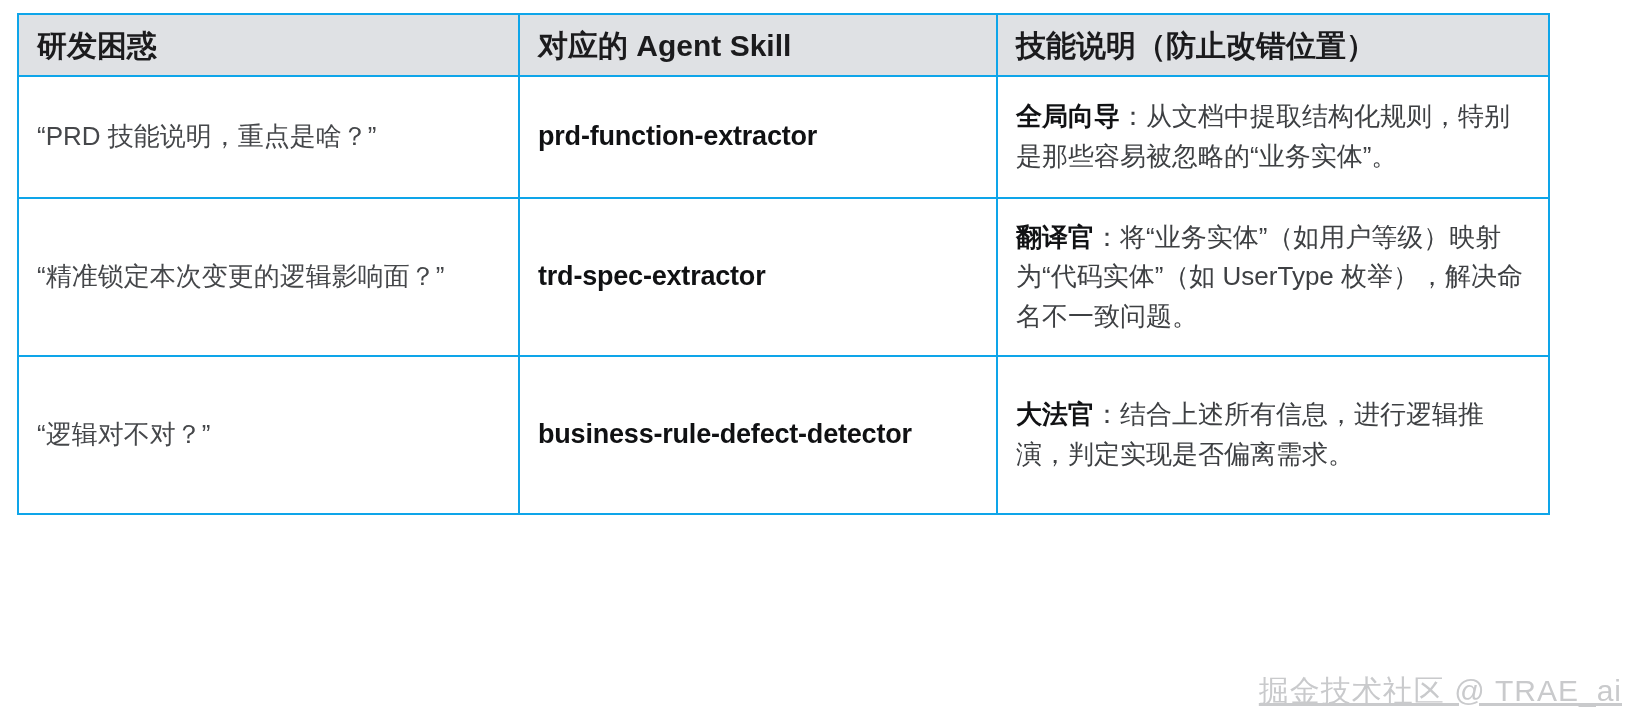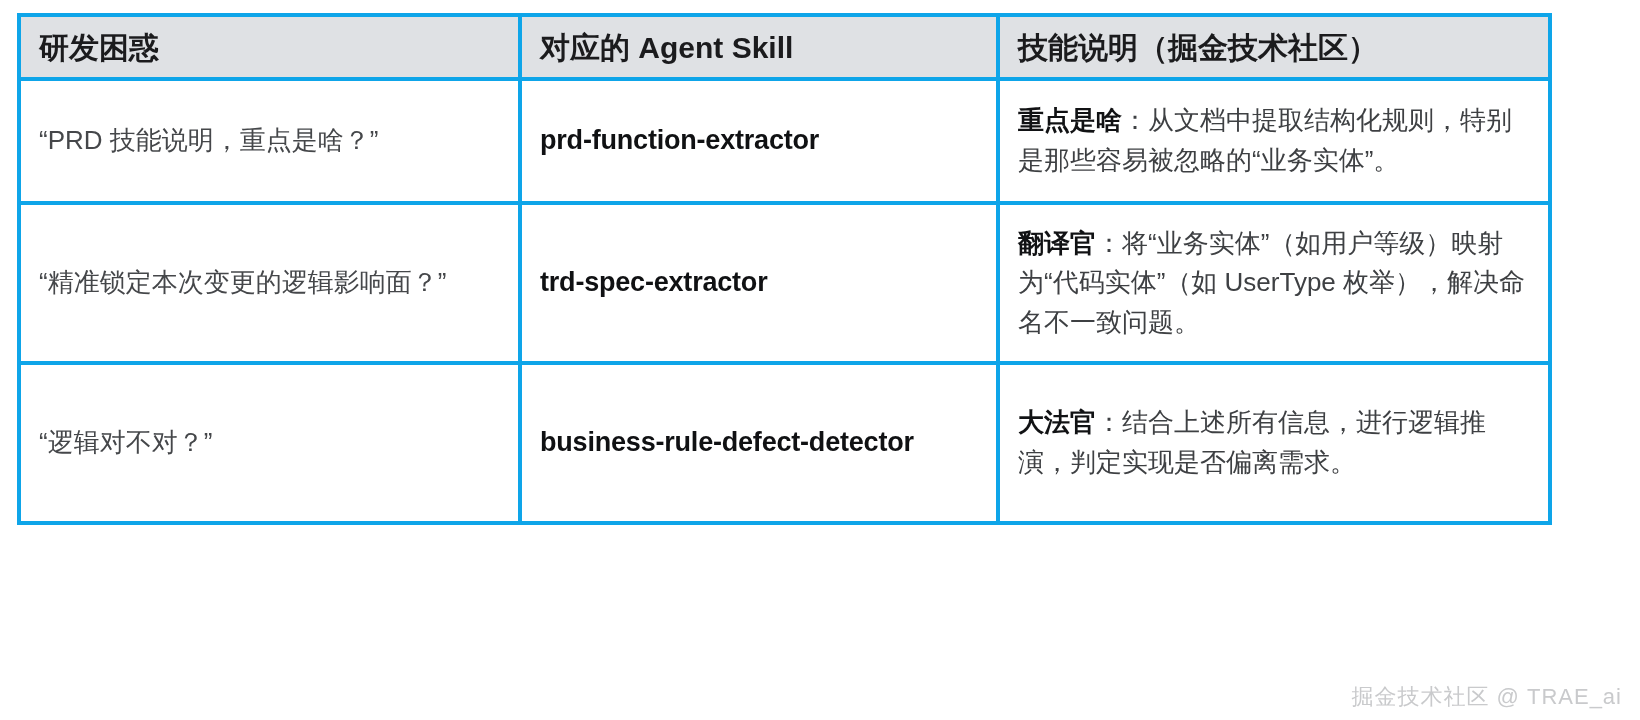--- a/index.html
+++ b/index.html
@@ -37,21 +37,21 @@
     width: 1531px;
     background: #ffffff;
   }
 
   table.skill-table col.c1 { width: 501px; }
   table.skill-table col.c2 { width: 478px; }
   table.skill-table col.c3 { width: 552px; }
 
   table.skill-table th,
   table.skill-table td {
-    border: 4px solid #0ea5e9;
+    border: 2px solid #0ea5e9;
     vertical-align: middle;
     text-align: left;
     padding: 14px 18px;
   }
 
   table.skill-table thead th {
     background: #dfe1e4;
     color: #1b1b1d;
     font-weight: bold;
     font-size: 30px;
@@ -90,54 +90,55 @@
   tr.r1 td { height: 94px; }
   tr.r2 td { height: 92px; }
   tr.r3 td { height: 128px; }
   tr.r4 td { height: 128px; }
   tr.r5 td { height: 128px; }
 
   .watermark {
     position: absolute;
     right: 18px;
     bottom: 8px;
-    font-size: 22px;
+    font-size: 30px;
     color: #c9cacc;
     letter-spacing: 1px;
     white-space: nowrap;
     font-family: "Liberation Sans", "DejaVu Sans", sans-serif;
     pointer-events: none;
+    text-decoration: underline;
   }
 </style>
 </head>
 <body>
 
 <div class="page">
 
   <div class="table-wrap">
     <table class="skill-table">
       <colgroup>
         <col class="c1">
         <col class="c2">
         <col class="c3">
       </colgroup>
       <thead>
         <tr>
           <th>研发困惑</th>
           <th>对应的 Agent Skill</th>
-          <th>技能说明（掘金技术社区）</th>
+          <th>技能说明（防止改错位置）</th>
         </tr>
       </thead>
       <tbody>
 
 
         <tr class="r2">
           <td class="pain-cell">“PRD 技能说明，重点是啥？”</td>
           <td class="skill-cell">prd-function-extractor</td>
-          <td class="desc-cell"><span class="role">重点是啥</span><span>：从文档中提取结构化规则，特别是那些容易被忽略的“业务实体”。</span></td>
+          <td class="desc-cell"><span class="role">全局向导</span><span>：从文档中提取结构化规则，特别是那些容易被忽略的“业务实体”。</span></td>
         </tr>
 
         <tr class="r3">
           <td class="pain-cell">“精准锁定本次变更的逻辑影响面？”</td>
           <td class="skill-cell">trd-spec-extractor</td>
           <td class="desc-cell"><span class="role">翻译官</span><span>：将“业务实体”（如用户等级）映射为“代码实体”（如 UserType 枚举），解决命名不一致问题。</span></td>
         </tr>
 
 
         <tr class="r5">

